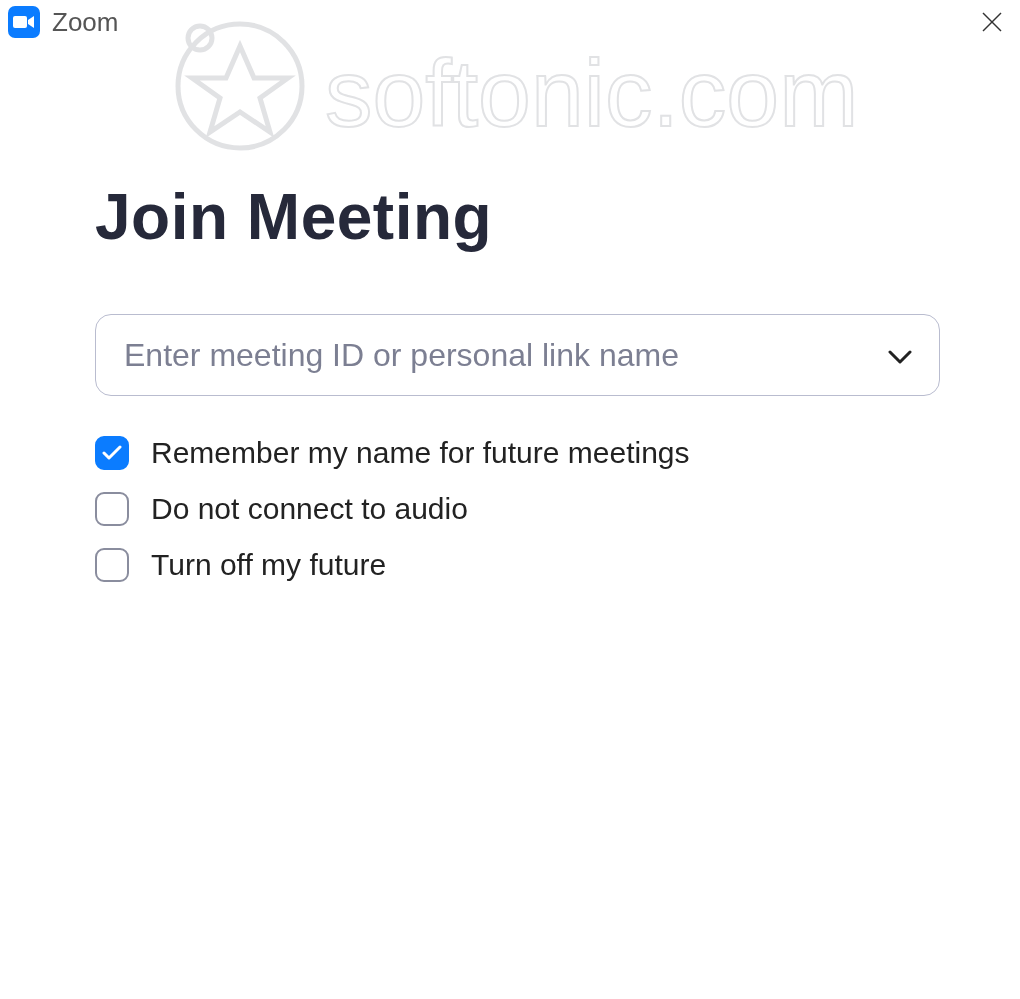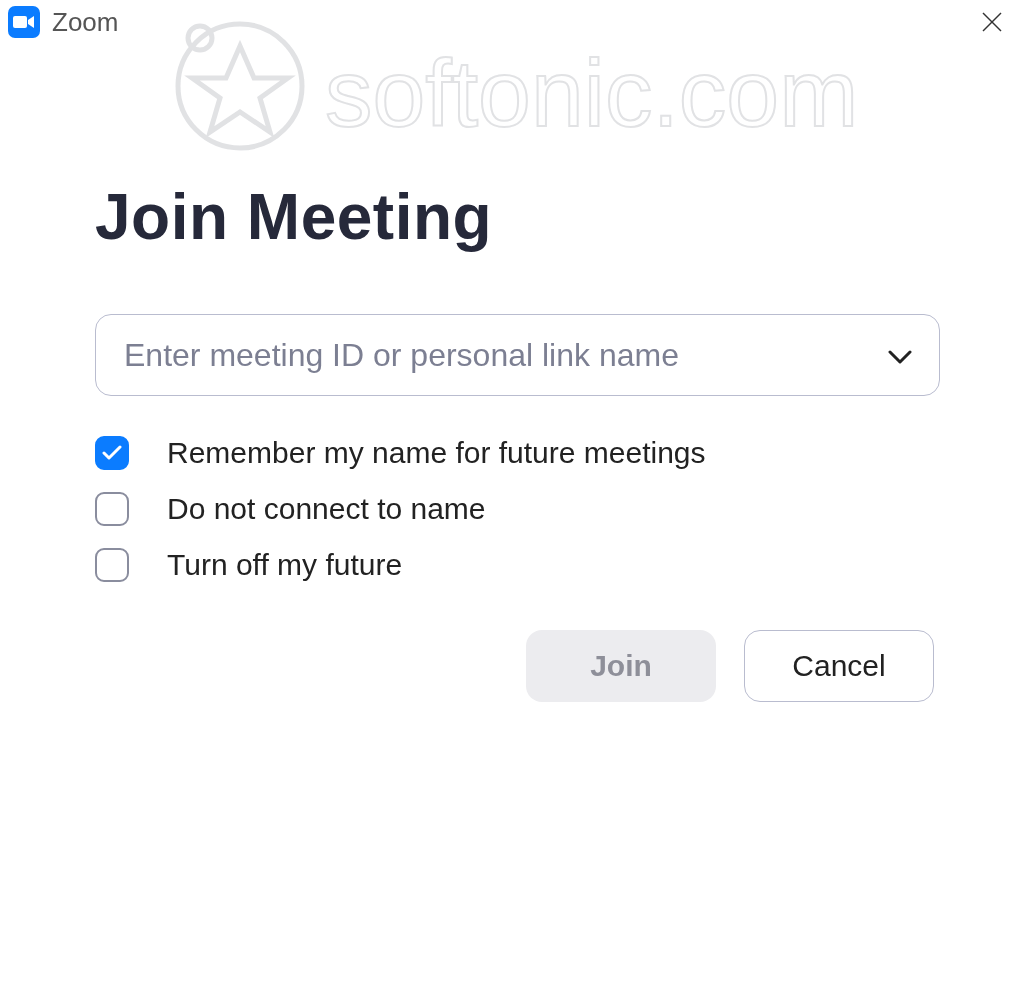--- a/index.html
+++ b/index.html
@@ -28,21 +28,21 @@
   .checks { margin-top: 40px; }
   .check-row { display: flex; align-items: center; margin-bottom: 22px; cursor: pointer; }
   .checkbox {
     width: 34px; height: 34px; border-radius: 9px; border: 2px solid #8a8d9e;
     margin-right: 22px; display: flex; align-items: center; justify-content: center;
     background: #fff;
   }
   .checkbox.checked { background: #0b7cff; border-color: #0b7cff; }
   .checkbox.checked svg { display: block; }
   .checkbox svg { display: none; }
-  .check-label { font-size: 30px; color: #222; margin-left: 16px; }
+  .check-label { font-size: 30px; color: #222; }
 
   .footer { display: flex; justify-content: flex-end; gap: 28px; margin-top: 48px; padding-right: 6px; }
   .btn {
     min-width: 190px; height: 72px; border-radius: 16px; font-size: 30px; font-weight: 600;
     display: flex; align-items: center; justify-content: center; cursor: pointer; border: none;
     font-family: inherit;
   }
   .btn.primary-disabled { background: #ececef; color: #8e8f99; cursor: default; }
   .btn.secondary { background: #fff; color: #222; border: 1px solid #b9bccf; font-weight: 500; }
 </style>
@@ -96,27 +96,23 @@
         <svg width="20" height="16" viewBox="0 0 20 16">
             <path d="M2 8 L7 13 L18 2" stroke="#fff" stroke-width="3" fill="none" stroke-linecap="round" stroke-linejoin="round"></path>
           </svg>
       </div>
       <span class="check-label">Remember my name for future meetings</span>
     </div>
     <div class="check-row">
       <div class="checkbox">
         
       </div>
-      <span class="check-label">Do not connect to name</span>
+      <span class="check-label">Do not connect to audio</span>
     </div>
     <div class="check-row">
       <div class="checkbox">
         
       </div>
       <span class="check-label">Turn off my future</span>
     </div>
   </div>
 
-  <div class="footer">
-    <button class="btn primary-disabled">Join</button>
-    <button class="btn secondary">Cancel</button>
-  </div>
 </div>
 
 </body></html>

